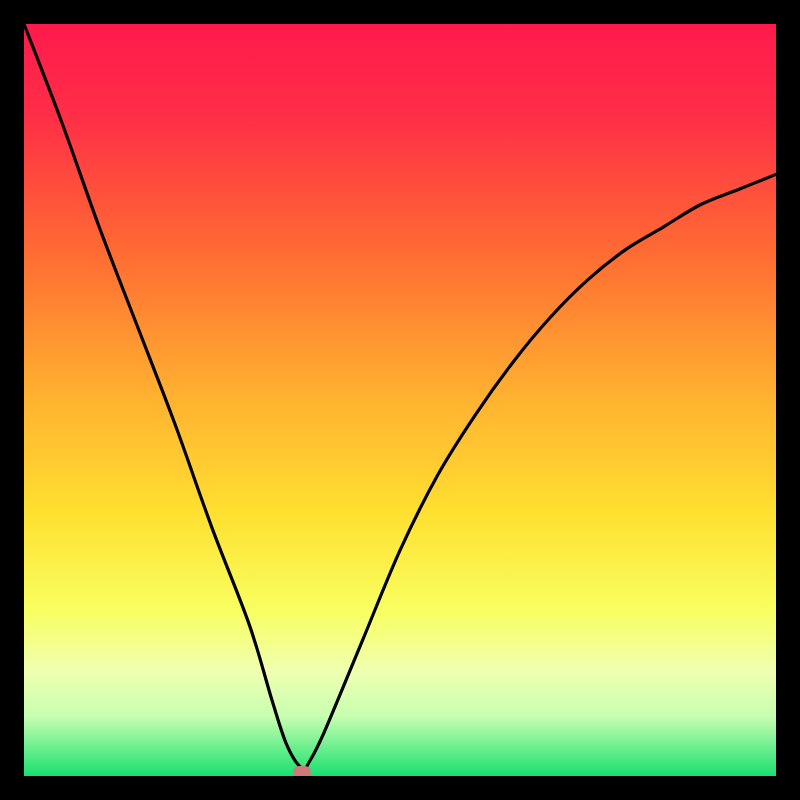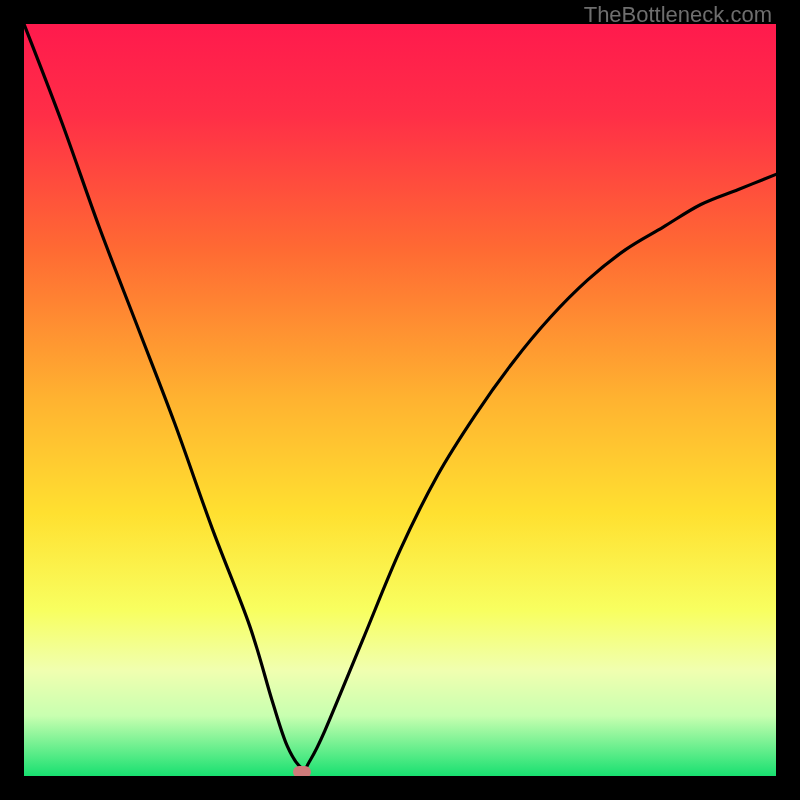--- a/index.html
+++ b/index.html
@@ -81,15 +81,14 @@
     </svg>
 
     <svg class="curve-svg" viewBox="0 0 752 752" preserveAspectRatio="none">
       <path id="curve-path" d="M 0,0 C 6.266666666666667,16.293333333333333 25.06666666666667,63.919999999999995 37.6,97.75999999999999 C 50.13333333333333,131.6 62.66666666666667,169.19999999999996 75.2,203.03999999999996 C 87.73333333333333,236.87999999999997 100.26666666666667,268.21333333333337 112.8,300.8 C 125.33333333333333,333.38666666666666 137.86666666666667,364.72 150.4,398.56 C 162.93333333333334,432.4 175.46666666666667,470 188,503.84 C 200.53333333333333,537.68 215.57333333333332,572.7733333333333 225.6,601.6 C 235.62666666666667,630.4266666666667 241.89333333333337,656.7466666666667 248.16000000000003,676.8 C 254.42666666666668,696.8533333333332 258.18666666666667,710.64 263.2,721.92 C 268.2133333333333,733.1999999999999 274.48,741.9733333333334 278.24,744.48 C 282,746.9866666666667 282,743.2266666666667 285.76,736.96 C 289.52,730.6933333333334 292.02666666666664,726.9333333333334 300.8,706.88 C 309.5733333333334,686.8266666666666 325.8666666666667,646.72 338.40000000000003,616.64 C 350.9333333333334,586.56 363.4666666666667,553.9733333333334 376,526.4 C 388.5333333333333,498.82666666666665 401.0666666666667,473.76 413.6,451.2 C 426.1333333333333,428.64 438.66666666666663,409.84000000000003 451.2,391.04 C 463.73333333333335,372.24 476.26666666666665,354.6933333333333 488.8,338.4 C 501.33333333333337,322.1066666666666 513.8666666666667,307.0666666666667 526.4,293.28000000000003 C 538.9333333333333,279.49333333333334 551.4666666666667,266.9599999999999 564,255.67999999999995 C 576.5333333333333,244.39999999999995 589.0666666666667,234.37333333333336 601.6,225.60000000000002 C 614.1333333333333,216.82666666666668 626.6666666666666,210.55999999999997 639.1999999999999,203.03999999999996 C 651.7333333333332,195.51999999999995 664.2666666666668,186.7466666666667 676.8000000000001,180.48000000000002 C 689.3333333333334,174.21333333333334 701.8666666666667,170.4533333333333 714.4,165.43999999999994 C 726.9333333333333,160.4266666666666 745.7333333333333,152.90666666666664 752,150.39999999999998" fill="none" stroke="#000" stroke-width="3.2" stroke-linecap="round" stroke-linejoin="round"></path>
     </svg>
 
     <div class="marker" id="marker" style="left: 269.24px; top: 742.24px; background: rgb(207, 122, 122);"></div>
 
   </div>
 
-  <div class="watermark">TheBottleneck.com</div>
 
 </div>
 
 </body></html>

